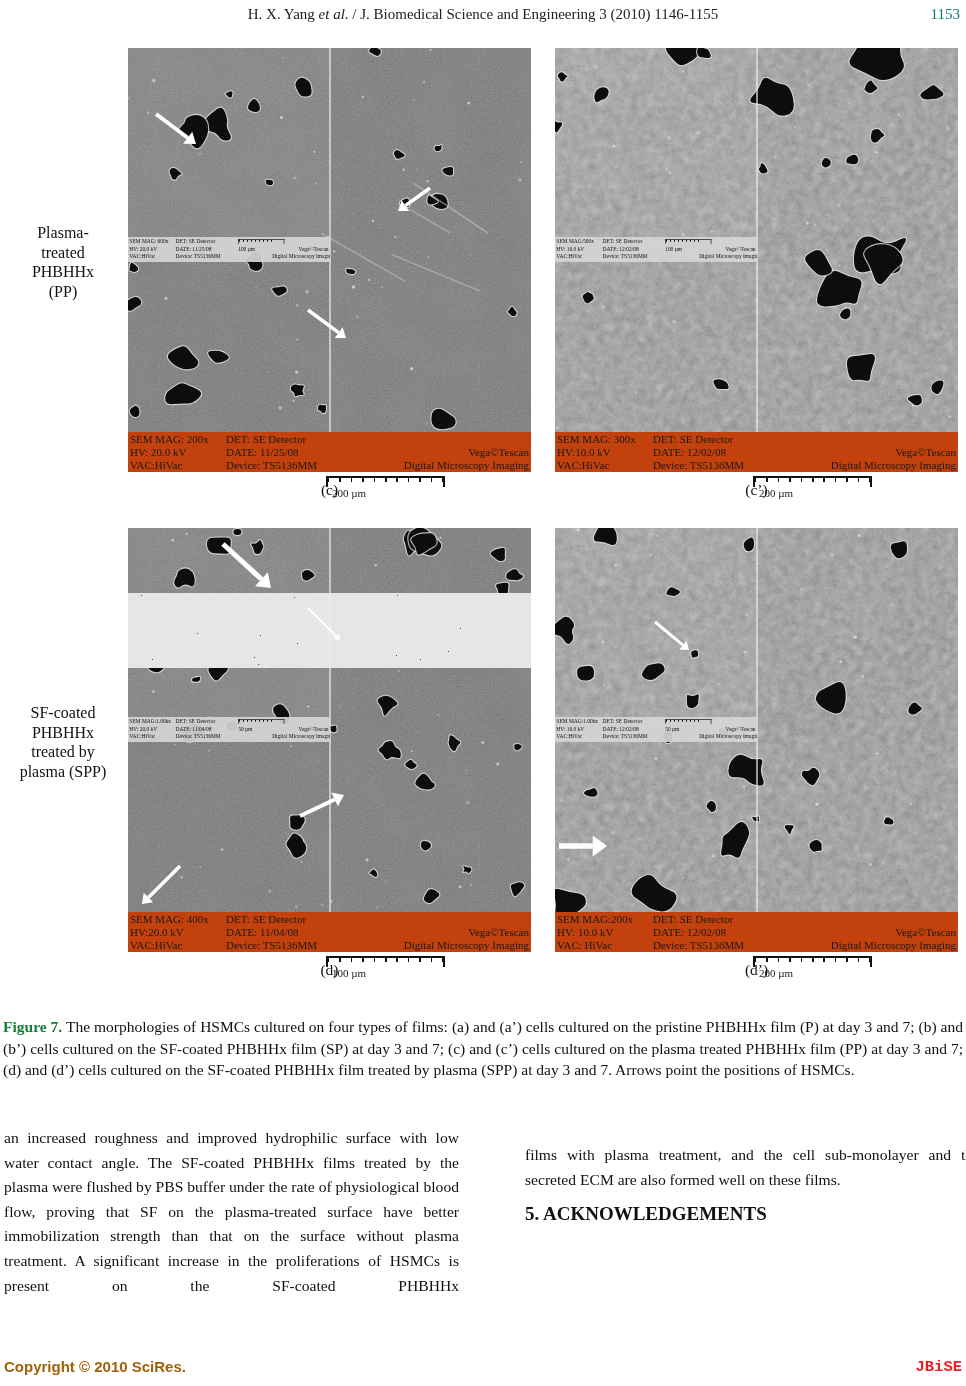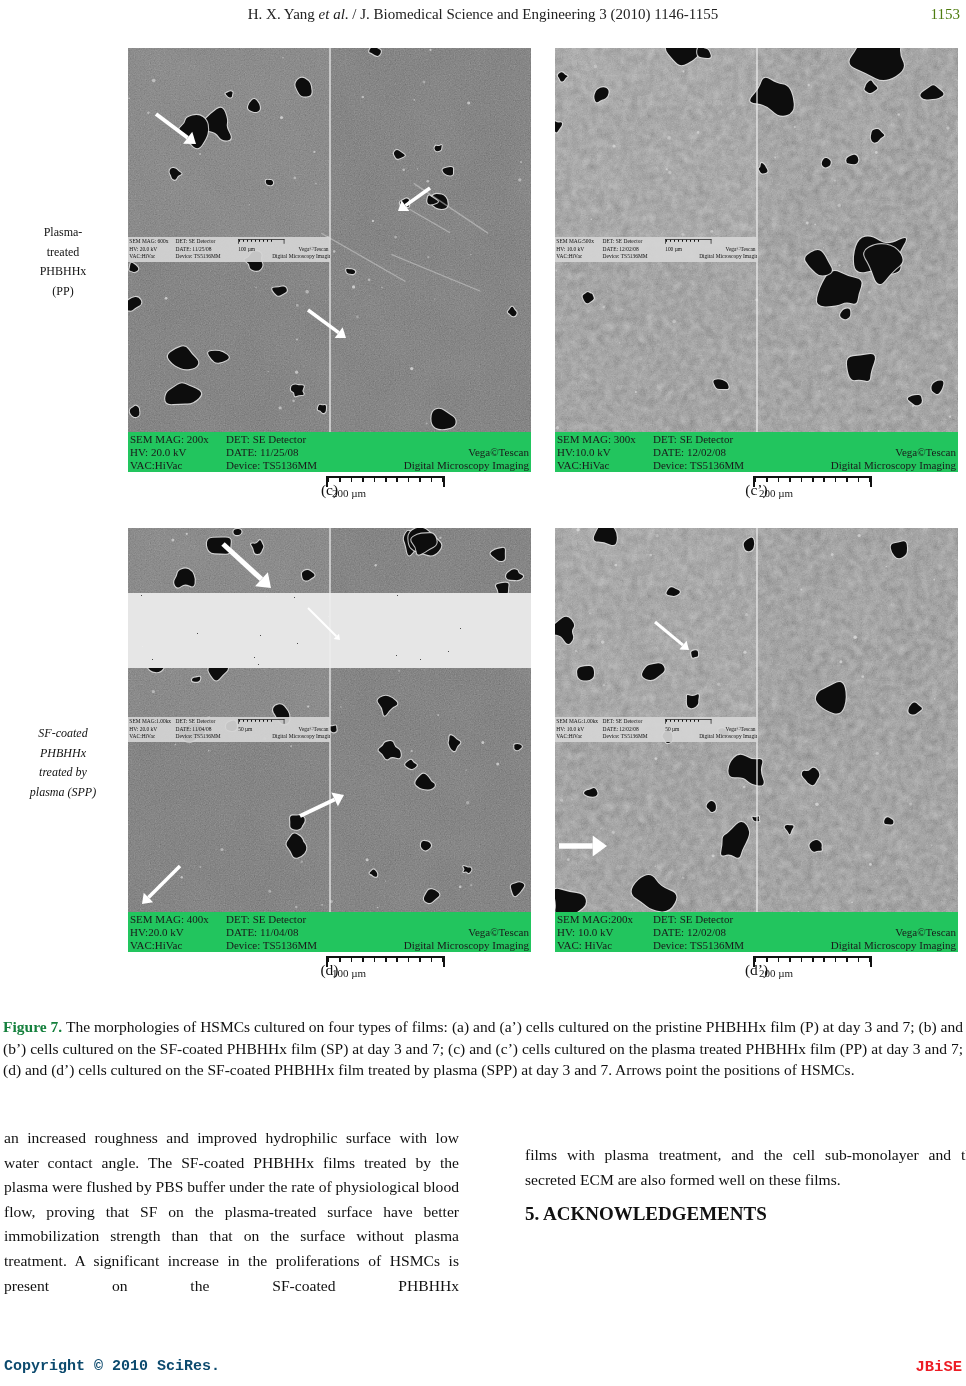--- a/index.html
+++ b/index.html
@@ -2,28 +2,28 @@
 <html><head>
 <meta charset="utf-8">
 <style>
   html,body{margin:0;padding:0;background:#ffffff;}
   .page{position:relative;width:966px;height:1386px;background:#fff;overflow:hidden;
         font-family:"Liberation Serif",serif;color:#111;}
 
   
   .running-title{position:absolute;top:6px;left:0;width:100%;text-align:center;
         font-size:15px;color:#222;}
-  .page-number{position:absolute;top:6px;right:6px;font-size:15px;color:#4d7c0f;}
+  .page-number{position:absolute;top:6px;right:6px;font-size:15px;color:#0f766e;}
 
   
   .figure-area{position:absolute;top:48px;left:0;width:966px;height:960px;}
-  .row-label{position:absolute;left:0;width:126px;text-align:center;font-size:12px;
+  .row-label{position:absolute;left:0;width:126px;text-align:center;font-size:16px;
         line-height:19.5px;color:#111;}
   #row-label-0{top:175px;}
-  #row-label-1{top:676px;font-style:italic;}
+  #row-label-1{top:655px;}
 
   .panel{position:absolute;width:403px;margin:0;}
   #panel-0{left:128px;top:0;}
   #panel-1{left:555px;top:0;}
   #panel-2{left:128px;top:480px;}
   #panel-3{left:555px;top:480px;}
 
   .micrograph{position:relative;width:403px;height:384px;background:#777;overflow:hidden;}
   .micrograph svg{display:block;}
 
@@ -36,21 +36,21 @@
   .ic1{width:68px;flex:none;}
   .ic2{width:92px;flex:none;}
   .ic3{width:50px;flex:none;}
   .ic4{flex:1;text-align:right;padding-right:4px;}
   .mini-ruler{display:block;width:66px;height:6px;margin-top:2px;
         border-top:1.5px solid #111;border-left:1.5px solid #111;border-right:1.5px solid #111;
         background:repeating-linear-gradient(90deg,#111 0 1px,transparent 1px 6px);
         background-size:100% 3px;background-repeat:no-repeat;}
 
   
-  .info-bar{position:relative;width:403px;height:40px;background:#22c55e;
+  .info-bar{position:relative;width:403px;height:40px;background:#c2410c;
         font-size:11px;line-height:13px;color:#1a1a1a;}
   .ib1{position:absolute;left:2px;top:1px;}
   .ib2{position:absolute;left:98px;top:1px;}
   .ib3{position:absolute;left:198px;top:2px;margin-top:42px;}
   .ib4{position:absolute;right:2px;top:14px;text-align:right;}
   .ruler{width:115px;height:9px;border-top:2px solid #111;
         border-left:2.5px solid #111;border-right:2.5px solid #111;
         background:repeating-linear-gradient(90deg,#111 0 1.5px,transparent 1.5px 11.4px);
         background-size:100% 4px;background-repeat:no-repeat;}
   .scale-text{margin:0 0 0 6px;}
@@ -66,22 +66,22 @@
   .col-left{position:absolute;top:1126px;left:4px;width:455px;font-size:15.6px;
         line-height:24.6px;text-align:justify;text-align-last:justify;margin:0;
         hyphens:manual;}
   .col-right{position:absolute;top:1126px;left:508px;width:455px;margin:17px;}
   .col-right .para{font-size:15.6px;line-height:24.6px;text-align:justify;margin:0;}
   .ack-heading{font-size:19px;font-weight:bold;margin:11px 0 0 0;color:#111;
         font-family:"Liberation Serif",serif;}
   .ack-text{font-size:14.6px;line-height:27.5px;text-align:justify;margin:9px 0 0 0;}
 
   
-  .copyright{position:absolute;left:4px;top:1358px;font-family:Liberation Mono, monospace;
-        font-weight:bold;font-size:15px;color:#0c4a6e;text-align:right;}
+  .copyright{position:absolute;left:4px;top:1358px;font-family:Liberation Sans, sans-serif;
+        font-weight:bold;font-size:15px;color:#a16207;text-align:right;}
   .journal{position:absolute;right:4px;top:1358px;font-weight:bold;font-size:15.5px;
         color:#ed1c24;font-family:Liberation Mono, monospace;}
 </style>
 </head>
 <body>
 
 <svg width="0" height="0" style="position:absolute" aria-hidden="true">
 <defs>
   <filter id="fgrain" x="0" y="0" width="100%" height="100%">
     <feTurbulence type="fractalNoise" baseFrequency="0.8" numOctaves="2" seed="7"></feTurbulence>

